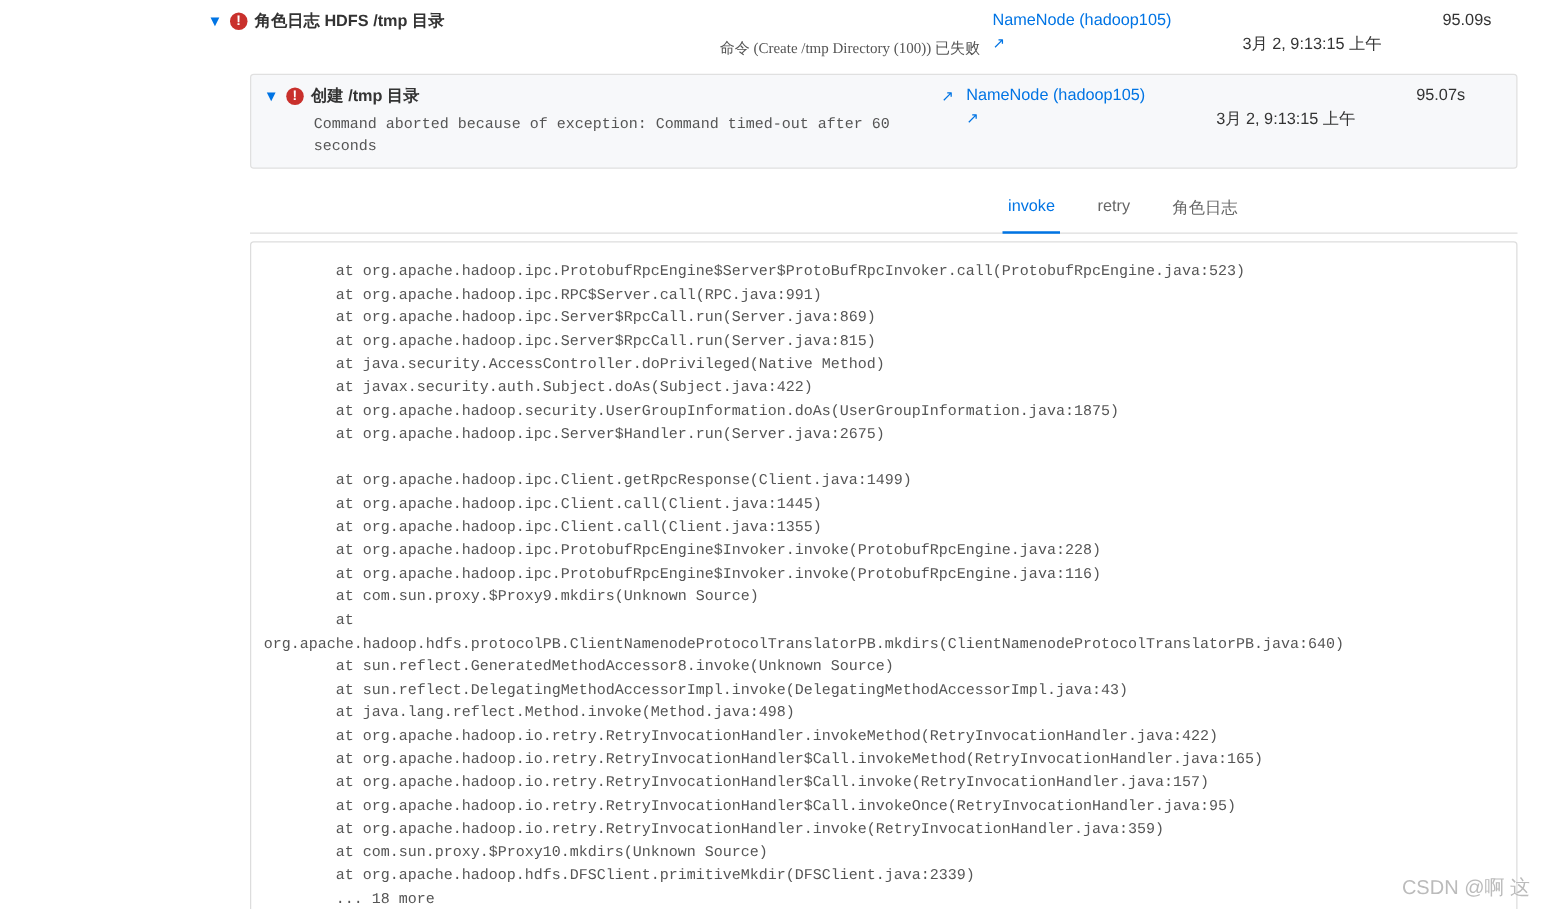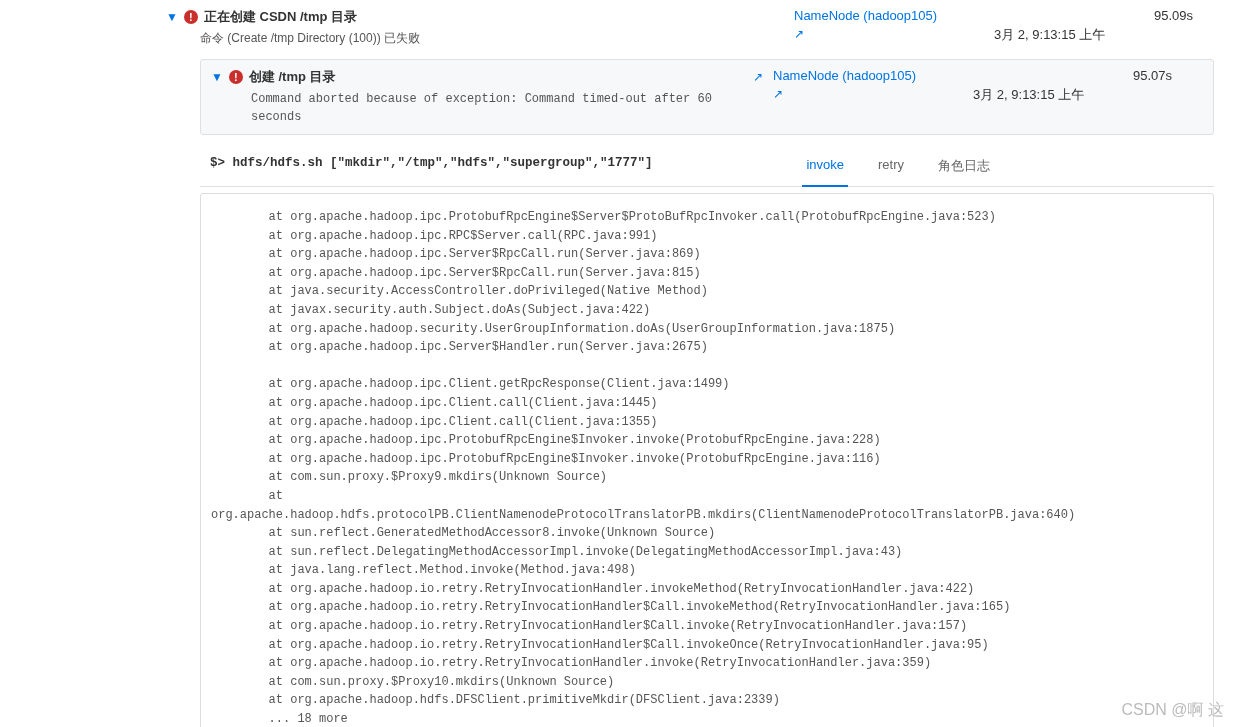--- a/index.html
+++ b/index.html
@@ -54,24 +54,25 @@
     font-weight: bold;
     align-items: center;
     justify-content: center;
     line-height: 1;
   }
   .title-text {
     font-weight: 600;
     color: #333;
   }
   .subtext {
-    font-family: Liberation Sans, sans-serif;
+    font-family: Liberation Serif, serif;
     font-size: 12px;
     color: #555;
     margin-left: 40px;
+    text-align: right;
   }
   .subtext2 {
     font-family: Menlo, Consolas, "Courier New", monospace;
     font-size: 12px;
     color: #555;
     margin-left: 40px;
     margin-top: 2px;
     line-height: 1.5;
   }
   .col-link { width: 190px; color: #0074e4; font-size: 13px; }
@@ -145,21 +146,21 @@
 <body>
 
 <div class="page">
 
   <div class="row">
     <div class="main-col">
       <div class="title-line">
         <span style="width:150px; display:inline-block;"></span>
         <span class="chevron">▼</span>
         <span class="error-icon">!</span>
-        <span class="title-text">正在创建 CSDN /tmp 目录</span>
+        <span class="title-text">角色日志 HDFS /tmp 目录</span>
       </div>
       <div class="subtext" style="margin-left:190px;">命令 (Create /tmp Directory (100)) 已失败</div>
     </div>
     <div class="col-link">
       <a href="#">NameNode (hadoop105)</a>
       <div class="ext-link-below">↗</div>
     </div>
     <div class="col-time">3月 2, 9:13:15 上午</div>
     <div class="col-dur">95.09s</div>
   </div>
@@ -178,21 +179,20 @@
       <div class="col-link">
         <a href="#">NameNode (hadoop105)</a>
         <div class="ext-link-below">↗</div>
       </div>
       <div class="col-time">3月 2, 9:13:15 上午</div>
       <div class="col-dur">95.07s</div>
     </div>
 
     <div class="cmd-section">
       <div class="cmd-header">
-        <div class="cmd-prompt">$&gt; hdfs/hdfs.sh ["mkdir","/tmp","hdfs","supergroup","1777"]</div>
         <div class="tabs">
           <div class="tab active">invoke</div>
           <div class="tab">retry</div>
           <div class="tab">角色日志</div>
         </div>
       </div>
       <div class="log-output">        at org.apache.hadoop.ipc.ProtobufRpcEngine$Server$ProtoBufRpcInvoker.call(ProtobufRpcEngine.java:523)
         at org.apache.hadoop.ipc.RPC$Server.call(RPC.java:991)
         at org.apache.hadoop.ipc.Server$RpcCall.run(Server.java:869)
         at org.apache.hadoop.ipc.Server$RpcCall.run(Server.java:815)

